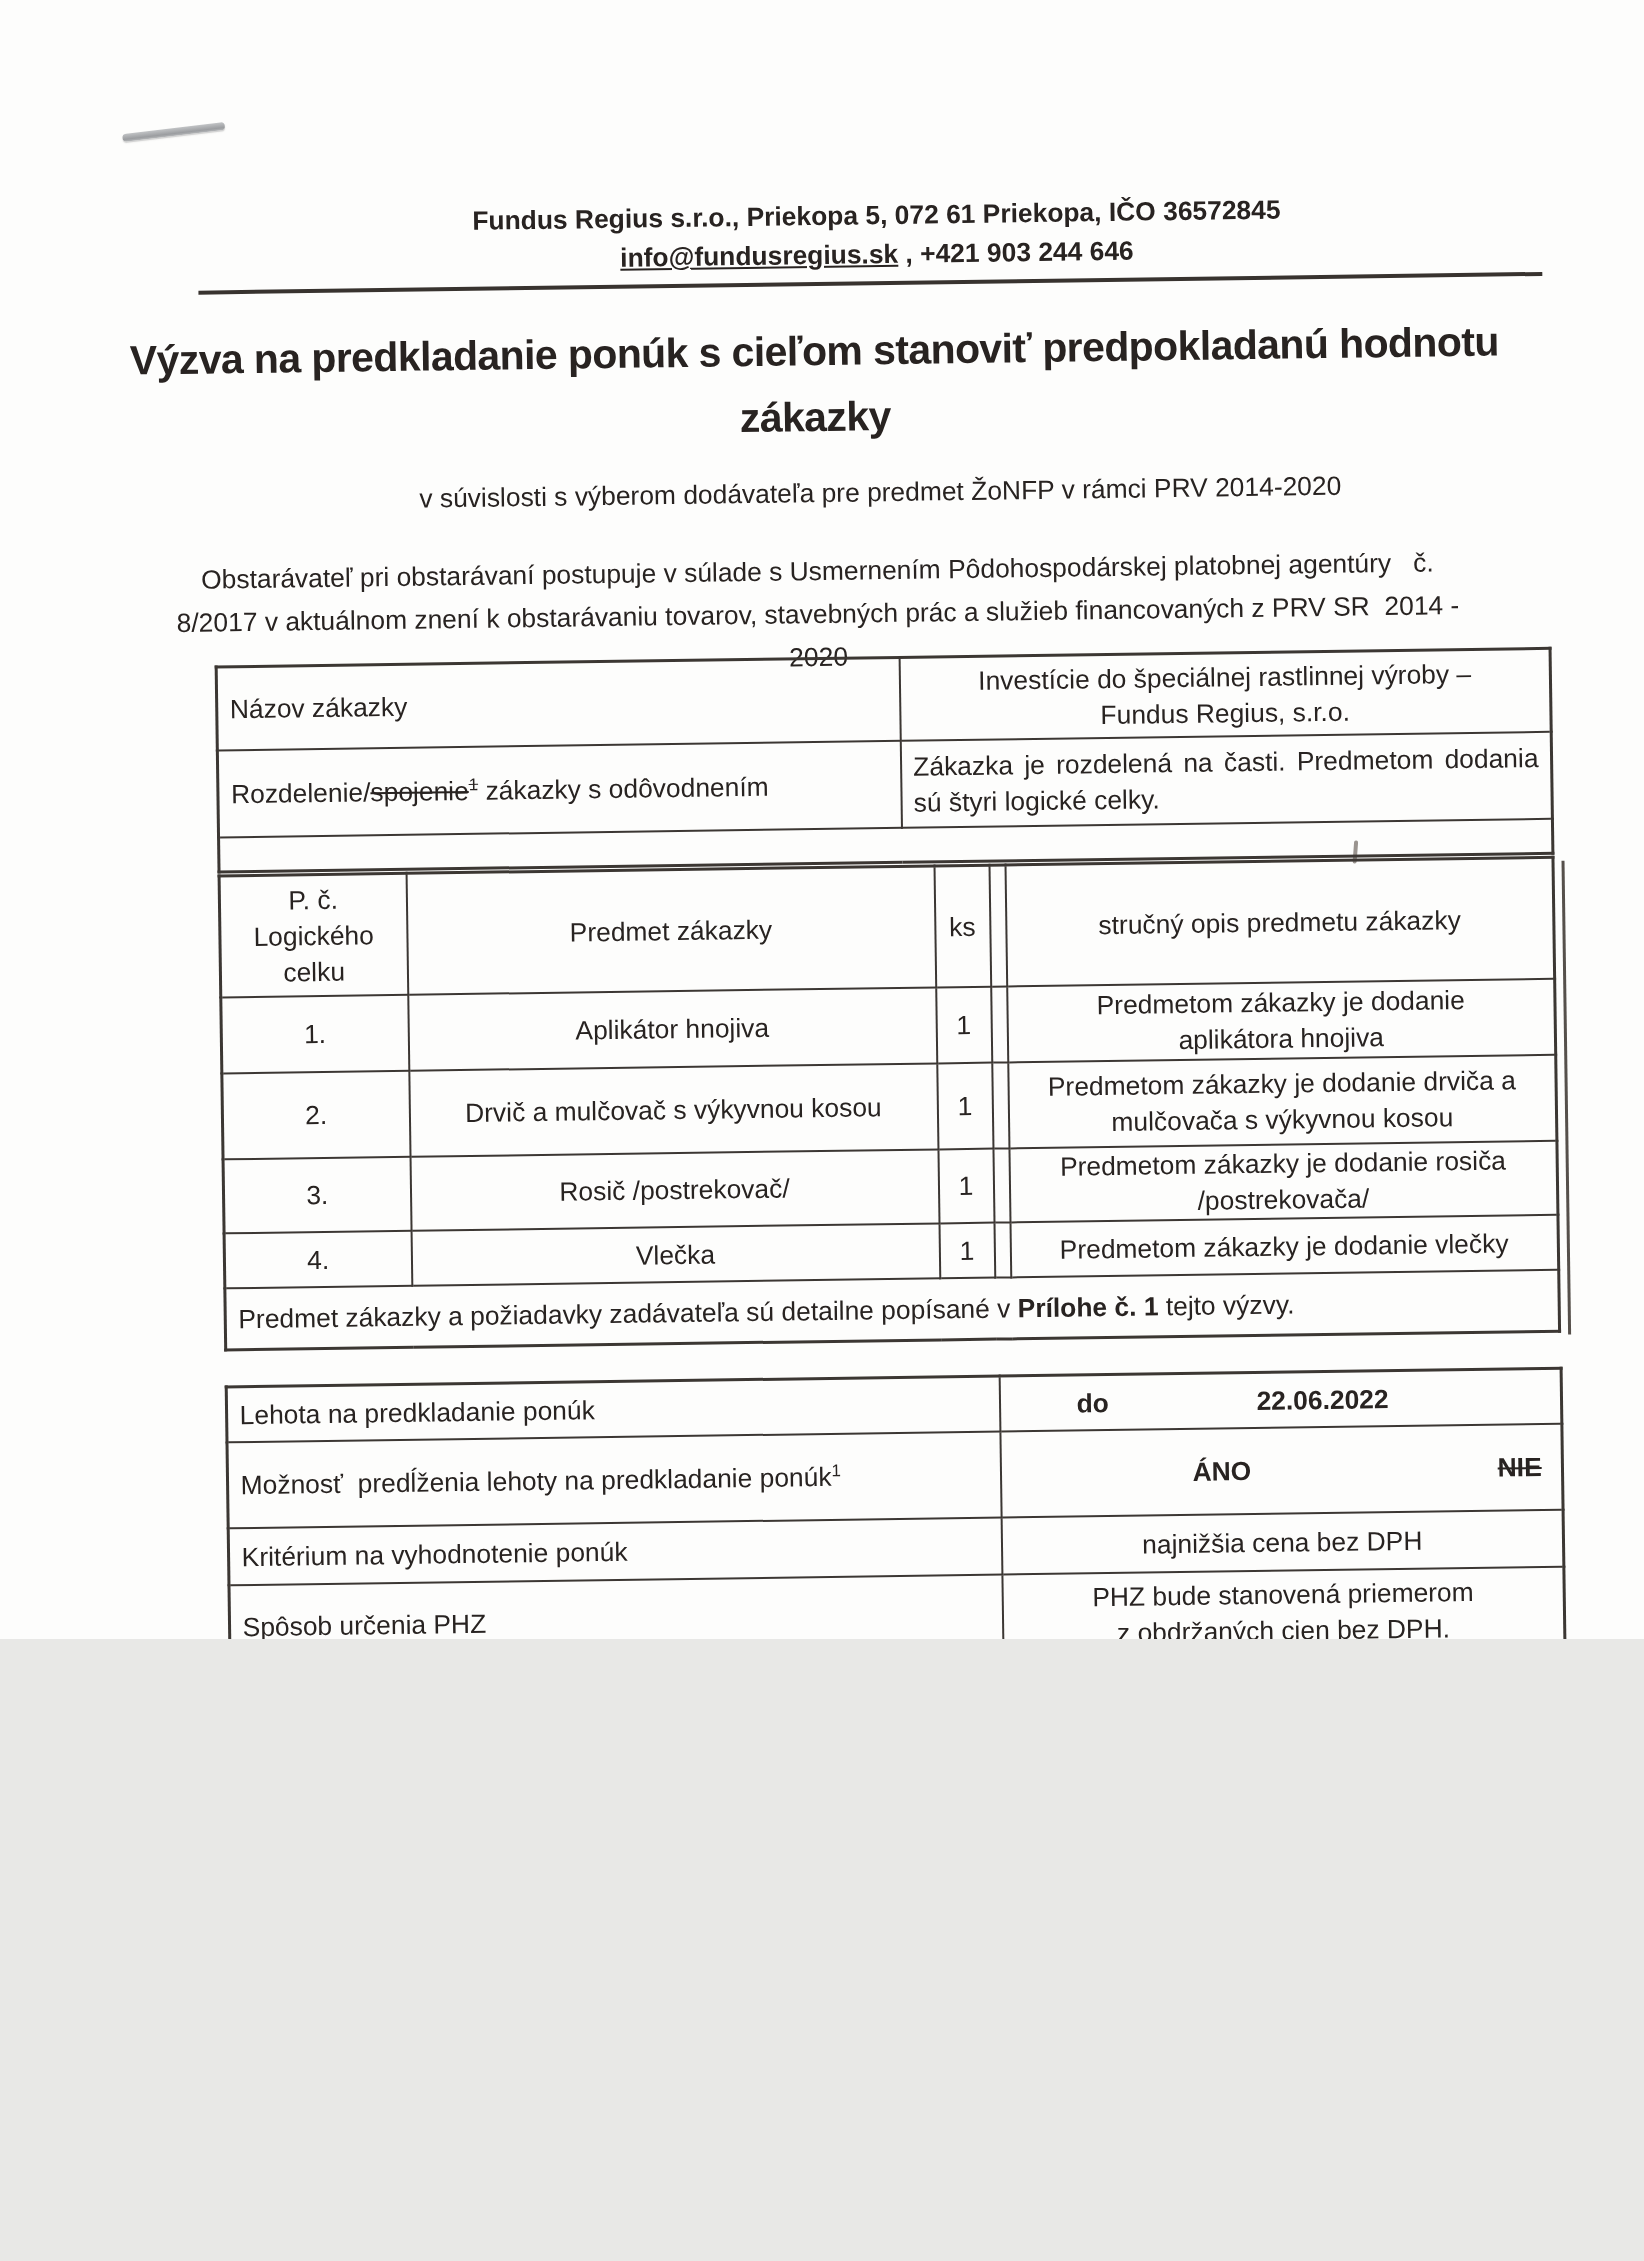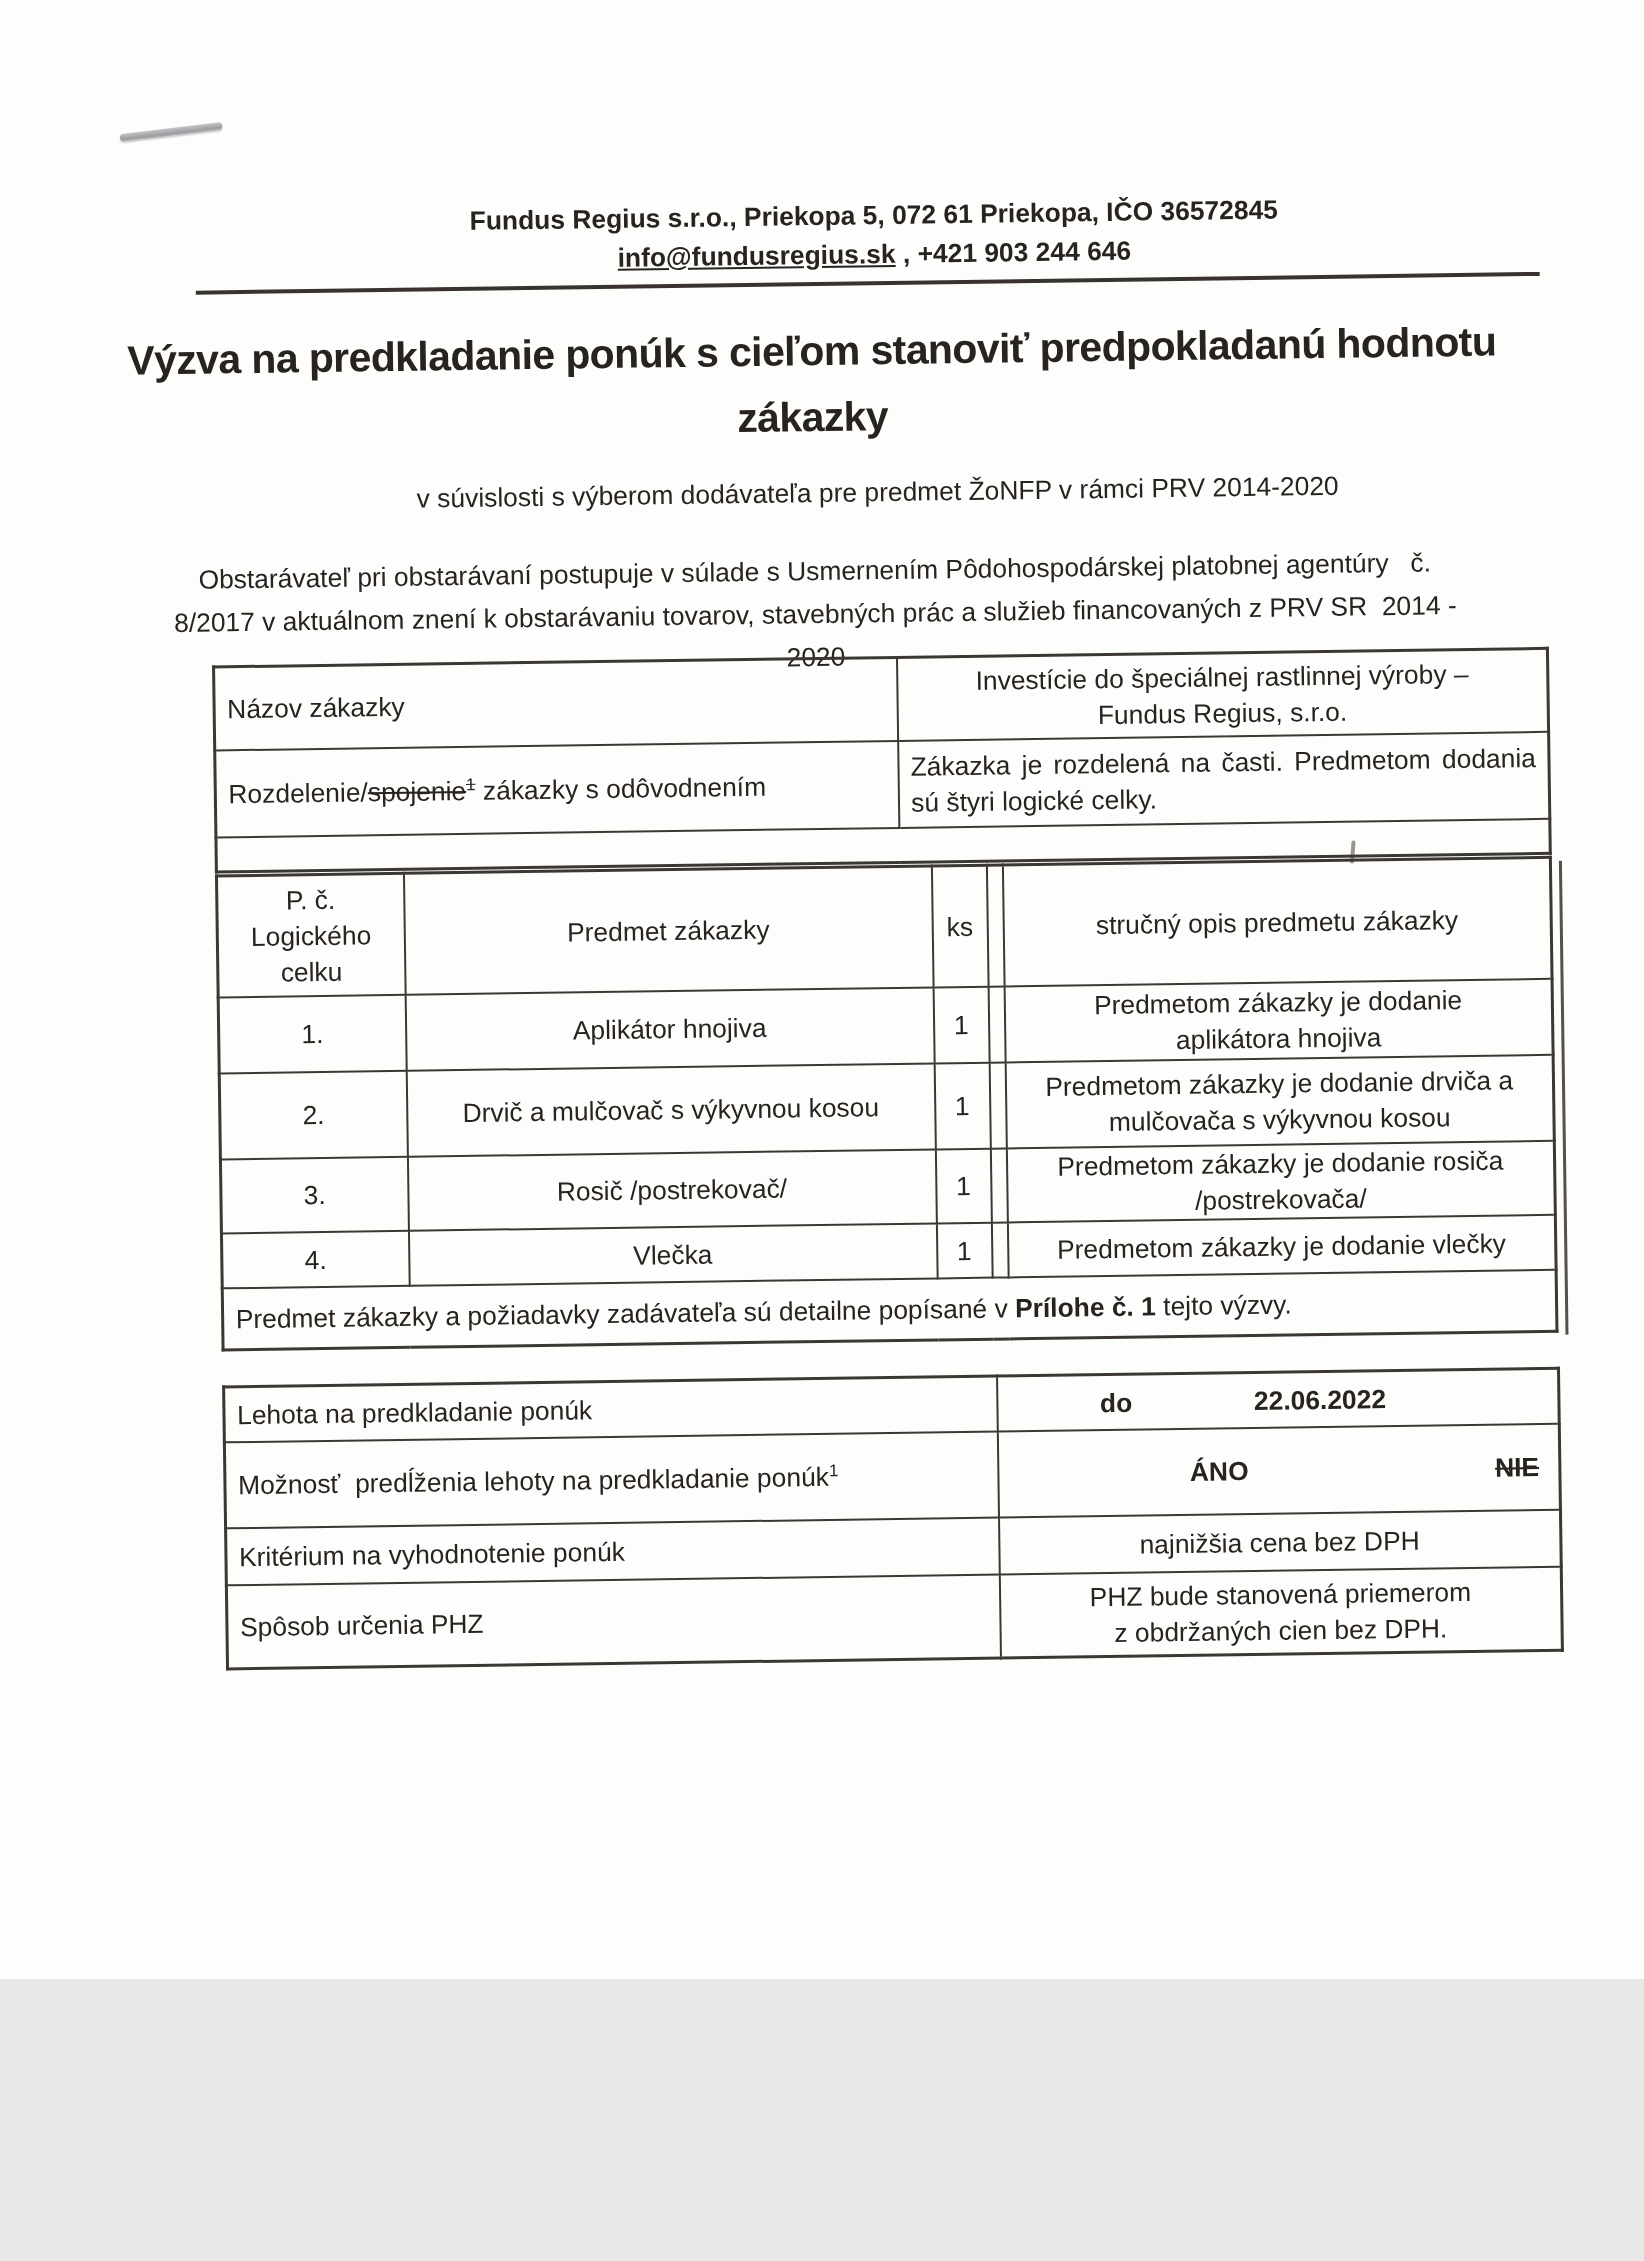--- a/index.html
+++ b/index.html
@@ -1,17 +1,17 @@
 <!DOCTYPE html>
 <html style="font-size:10.3px"><head>
 <meta charset="utf-8">
 <style>
   html,body{margin:0;padding:0;background:#e8e8e6;}
   .sheet{
-    position:relative;width:1644px;height:1979px;background:#fdfdfc;
+    position:relative;width:1644px;height:1639px;background:#fdfdfc;
     font-family:"Liberation Sans",sans-serif;color:#282321;overflow:hidden;
   }
   .rot{position:absolute;inset:0;transform:rotate(-0.8deg);transform-origin:50% 55%;}
   
   .artifact{
     position:absolute;left:133px;top:119px;width:103px;height:8.4px;border-radius:5.2px;
     background:linear-gradient(180deg,#c2c4c6 0%,#9b9da0 70%,#b5b7b9 100%);
     transform:rotate(-6deg);box-shadow:0 1.3px 1.3px rgba(120,120,120,.35);
   }
   .tick{position:absolute;left:1354px;top:848px;width:3.9px;height:23px;background:#9a948f;border-radius:1.9px;transform:rotate(5deg);}
@@ -40,21 +40,21 @@
   .c{text-align:center;}
   .b{font-weight:bold;}
   .jst{text-align:justify;}
   .strike{text-decoration:line-through;}
   sup{font-size:17px;line-height:0;}
   .gap{padding:0;}
   .opw{max-width:483px;margin:0 auto;}
   .vw{max-width:393px;margin:0 auto;}
   .rel{position:relative;}
   .abs{position:absolute;top:50%;transform:translateY(-50%);font-weight:bold;}
-  .do-pos{left:102px;}
+  .do-pos{left:76px;}
   .date-pos{left:256px;}
   .ano-pos{left:191px;}
   .nie-pos{right:19.3px;text-decoration:line-through;text-align:right;}
   
   .footer-rule{left:224px;top:2092px;width:1234px;height:2.6px;}
   .pagefoot{position:absolute;left:224px;top:2104px;width:1234px;display:flex;
     justify-content:space-between;font-size:23px;color:#38322e;}
 </style>
 </head>
 <body>

